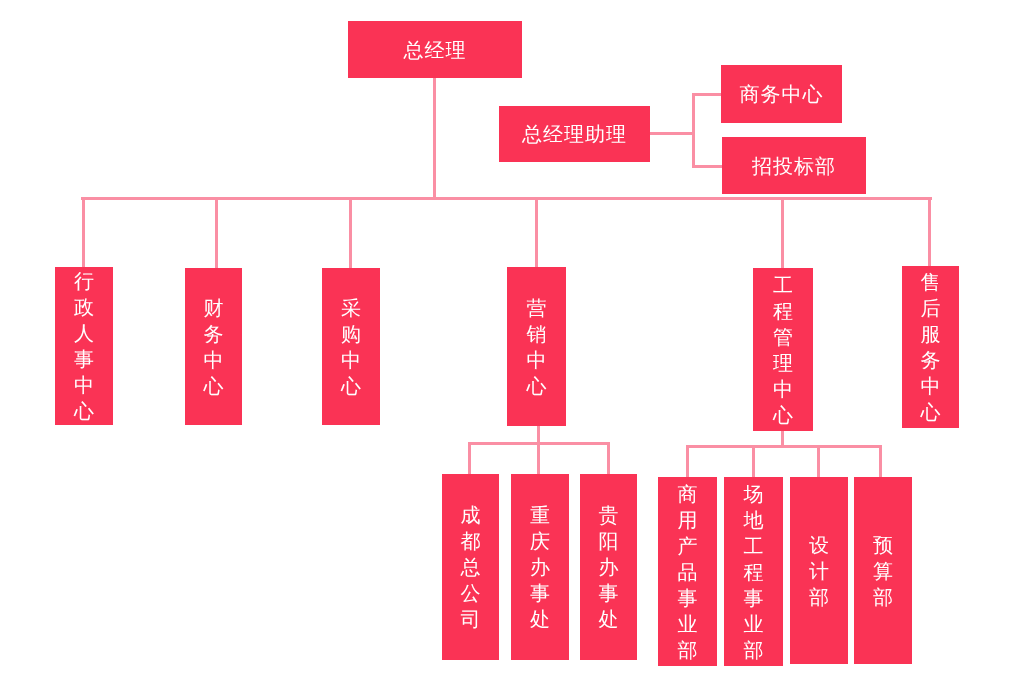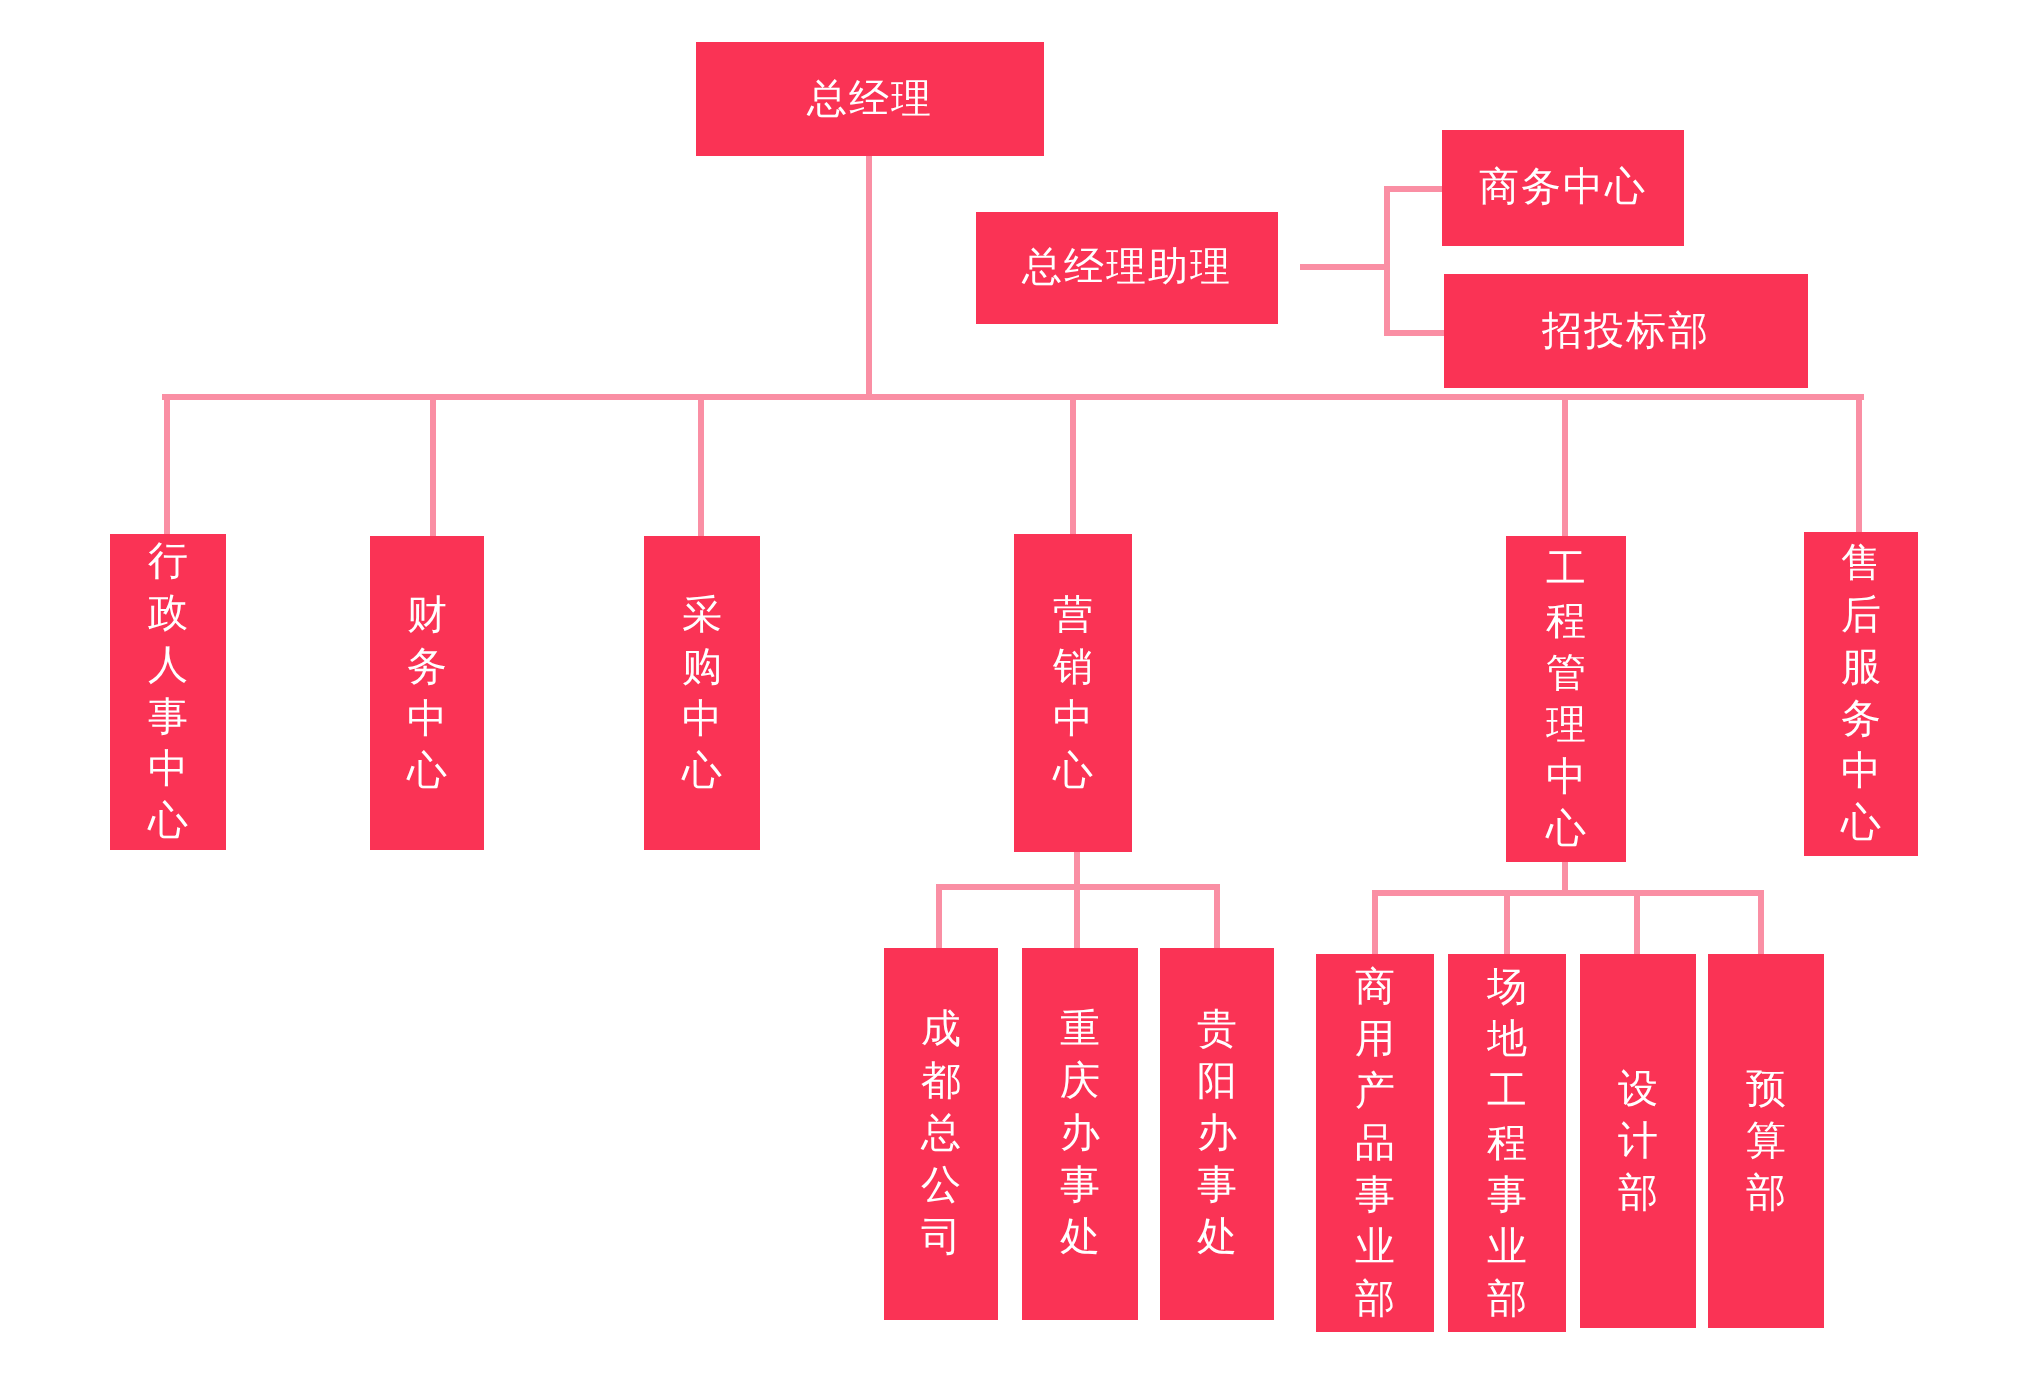--- a/index.html
+++ b/index.html
@@ -46,23 +46,23 @@
   <div class="line" style="left:607px;top:442px;width:3px;height:32px"></div>
 
   <div class="line" style="left:781px;top:431px;width:3px;height:16px"></div>
   <div class="line" style="left:686px;top:445px;width:196px;height:3px"></div>
   <div class="line" style="left:686px;top:445px;width:3px;height:32px"></div>
   <div class="line" style="left:752px;top:445px;width:3px;height:32px"></div>
   <div class="line" style="left:817px;top:445px;width:3px;height:32px"></div>
   <div class="line" style="left:879px;top:445px;width:3px;height:32px"></div>
 
   <div class="node h" style="left:348px;top:21px;width:174px;height:57px">总经理</div>
-  <div class="node h" style="left:488px;top:106px;width:151px;height:56px">总经理助理</div>
+  <div class="node h" style="left:499px;top:106px;width:151px;height:56px">总经理助理</div>
   <div class="node h" style="left:721px;top:65px;width:121px;height:58px">商务中心</div>
-  <div class="node h" style="left:722px;top:137px;width:182px;height:57px">招投标部</div>
+  <div class="node h" style="left:722px;top:137px;width:144px;height:57px">招投标部</div>
 
   <div class="node v" style="left:55px;top:267px;width:58px;height:158px">行
 政
 人
 事
 中
 心</div>
   <div class="node v" style="left:185px;top:268px;width:57px;height:157px">财
 务
 中

